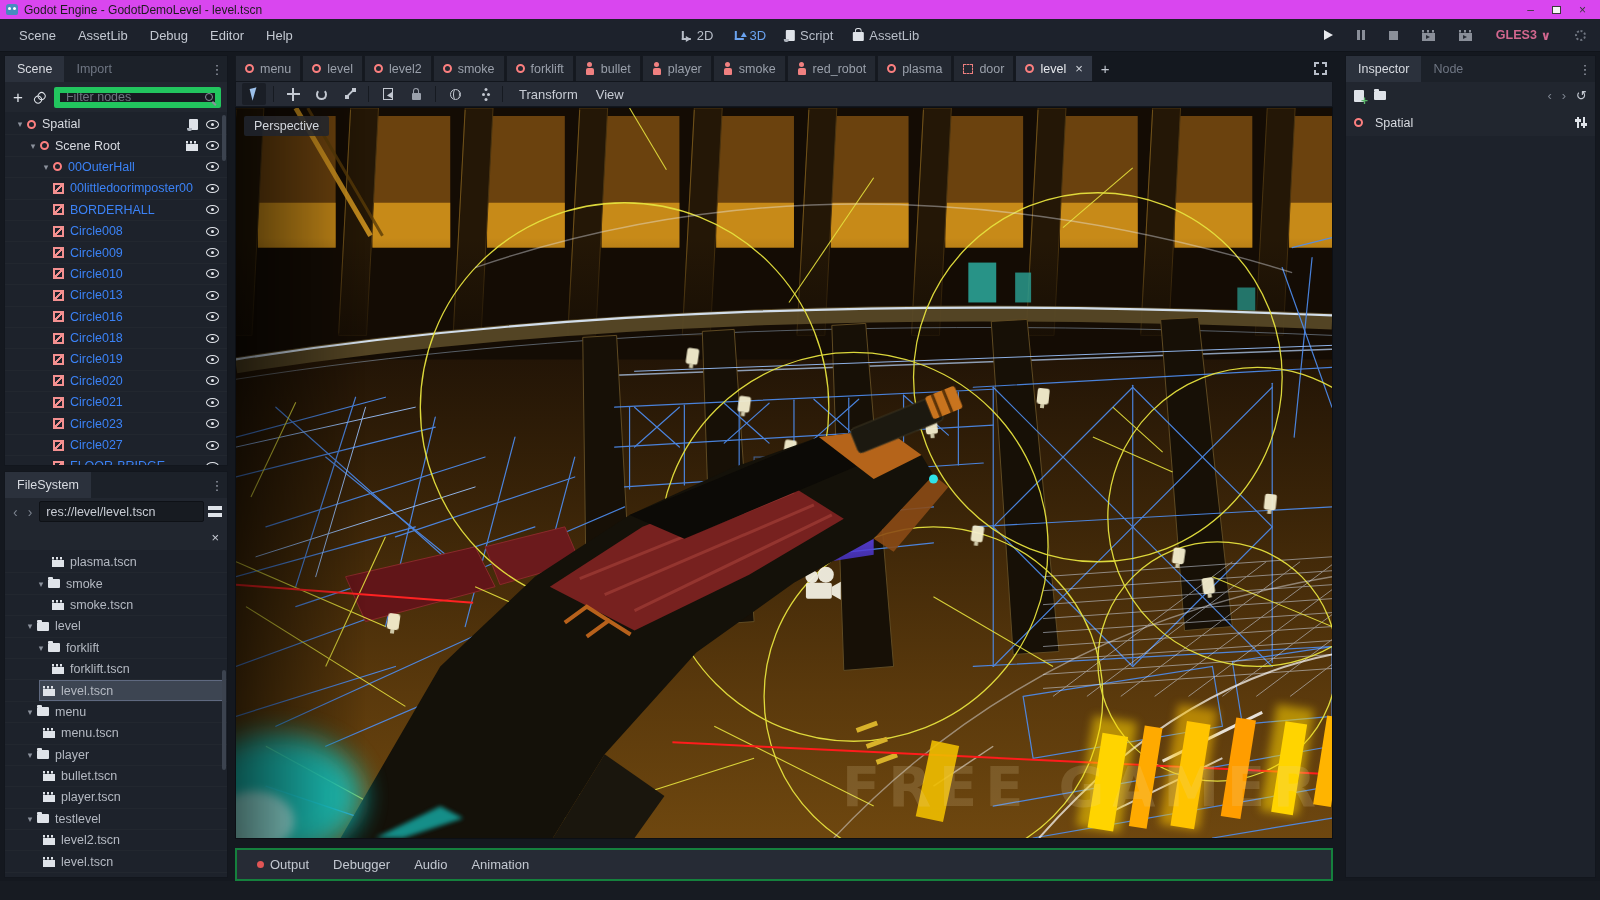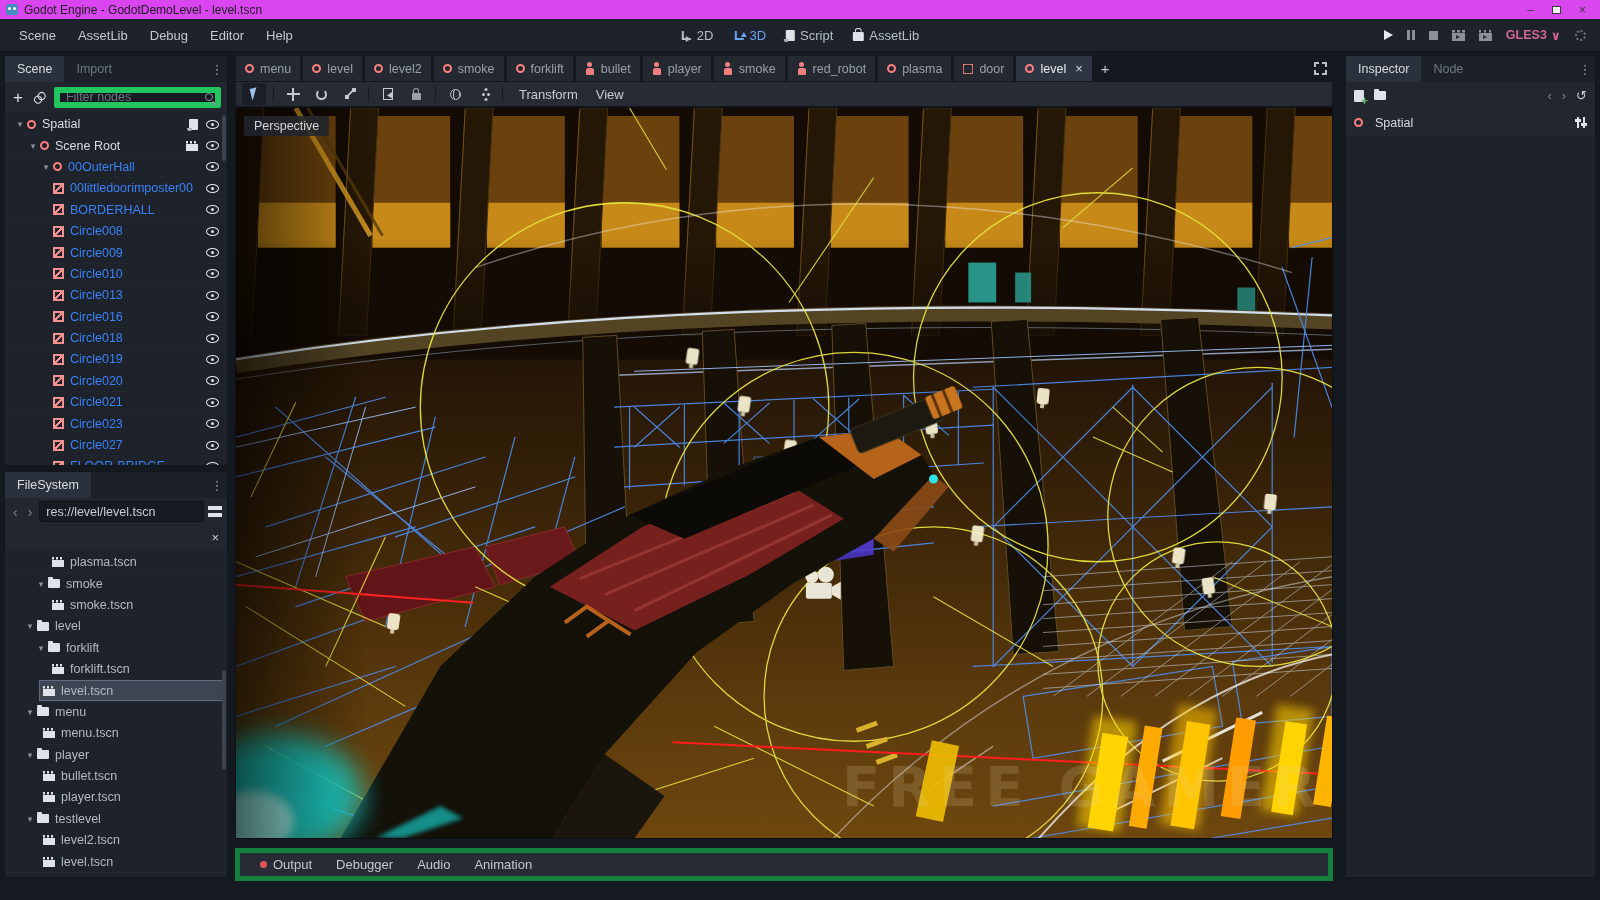--- a/index.html
+++ b/index.html
@@ -14,21 +14,21 @@
   .wc { color:#3a3a3a; font-size:12px; line-height:1; }
   .wc-restore { width:9px; height:8px; border:1px solid #3a3a3a; position:relative; background:#f5f5f5; }
   .wc-restore::before { content:""; position:absolute; top:-3px; left:2px; width:9px; height:8px; border:1px solid #3a3a3a; z-index:-1; }
 
   
   .menubar { height:33px; background:#1d222c; border-bottom:1px solid #10141a; display:flex; align-items:center; position:relative; padding:0 8px; }
   .menu-item { padding:0 11px; color:#c3c8d1; font-size:13px; }
   .mode-switches { position:absolute; left:50%; transform:translateX(-50%); display:flex; align-items:center; gap:4px; }
   .mode-switch { display:flex; align-items:center; gap:5px; padding:3px 8px; color:#b8bec8; border-radius:3px;text-align:center; }
   .mode-switch.active { color:#6aa3f0; }
-  .run-bar { margin-left:auto; display:flex; align-items:center; gap:14px; padding-right:6px; }
+  .run-bar { margin-left:auto; display:flex; align-items:center; gap:24px; padding-right:6px; }
   .gles { display:flex; align-items:center; gap:4px; color:#d3678f; font-weight:bold; font-size:12.5px; }
 
   
   .main { display:flex; height:829px; }
   .left-col { width:230px; display:flex; flex-direction:column; padding:3px 2px 3px 4px; gap:5px; }
   .center-col { flex:1; display:flex; flex-direction:column; padding:3px 12px 0 5px; min-width:0; }
   .right-col { width:255px; padding:3px 4px 3px 0; }
   .bottom-strip { height:19px; background:#171b22; }
 
   
@@ -142,21 +142,21 @@
   .vp-toolbar { height:26px; background:#262b35; border:1px solid #12161d; display:flex; align-items:center; gap:4px; padding:0 6px; flex:none; }
   .vtb { width:24px; height:22px; display:flex; align-items:center; justify-content:center; border-radius:2px; }
   .vtb.active { background:#1a1e26; }
   .vsep { width:1px; height:16px; background:#161a21; margin:0 3px; }
   .vp-menu { padding:0 9px; color:#c8ccd4; font-size:13px; }
 
   .viewport { flex:1; position:relative; border:1px solid #0c0f14; background:#1a1208; min-height:0; overflow:hidden; }
   .viewport svg { position:absolute; inset:0; width:100%; height:100%; }
   .persp-label { position:absolute; top:8px; left:8px; background:rgba(32,37,46,0.85); color:#d2d6dd; font-size:12.5px; padding:3px 10px; border-radius:2px; }
 
-  .bottom-bar { height:33px; margin-top:9px; background:#262b35; border:5px solid #15803d; display:flex; align-items:center; padding:0 10px; gap:4px; flex:none; }
+  .bottom-bar { height:33px; margin-top:9px; background:#262b35; border:2px solid #15803d; display:flex; align-items:center; padding:0 10px; gap:4px; flex:none; }
   .bb-item { display:flex; align-items:center; gap:6px; padding:0 10px; color:#c3c8d1; font-size:13px; }
   .bb-dot { width:7px; height:7px; border-radius:50%; background:#e05555; display:none; }
   .bb-item.has-dot .bb-dot { display:inline-block; }
 
   
   .insp-row { height:27px; display:flex; align-items:center; gap:10px; padding:0 8px; flex:none; }
   .insp-obj { font-size:12.5px; color:#d8dbe1; margin-left:2px; }
   .insp-body { flex:1; background:#1d222b; }
   .chev-nav { color:#7d8490; font-size:13px; }
   .r-spacer { flex:1; }

